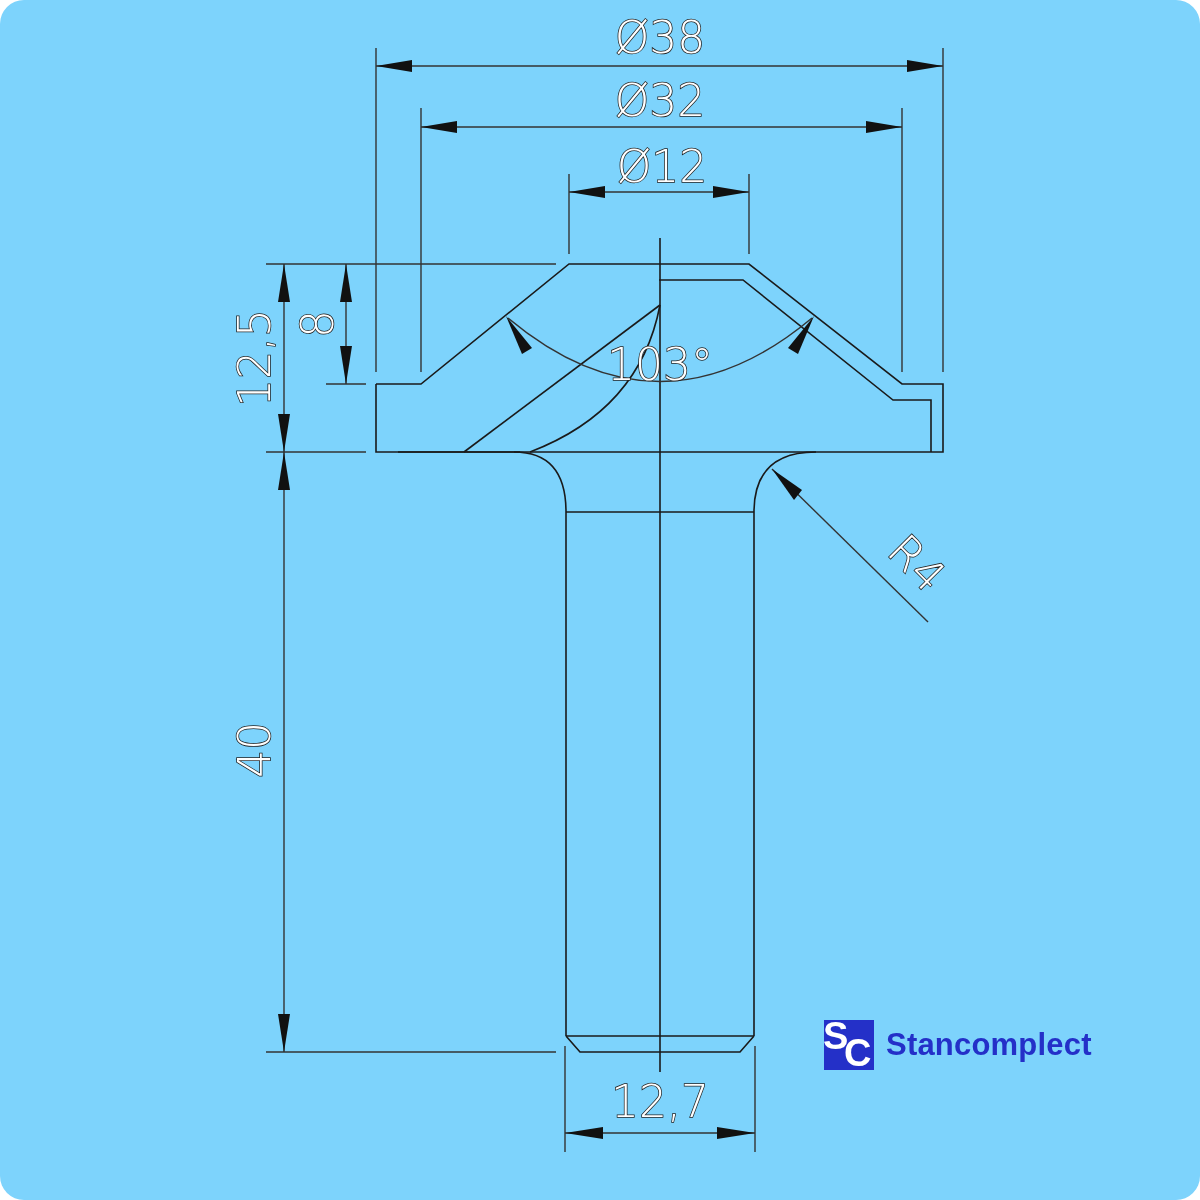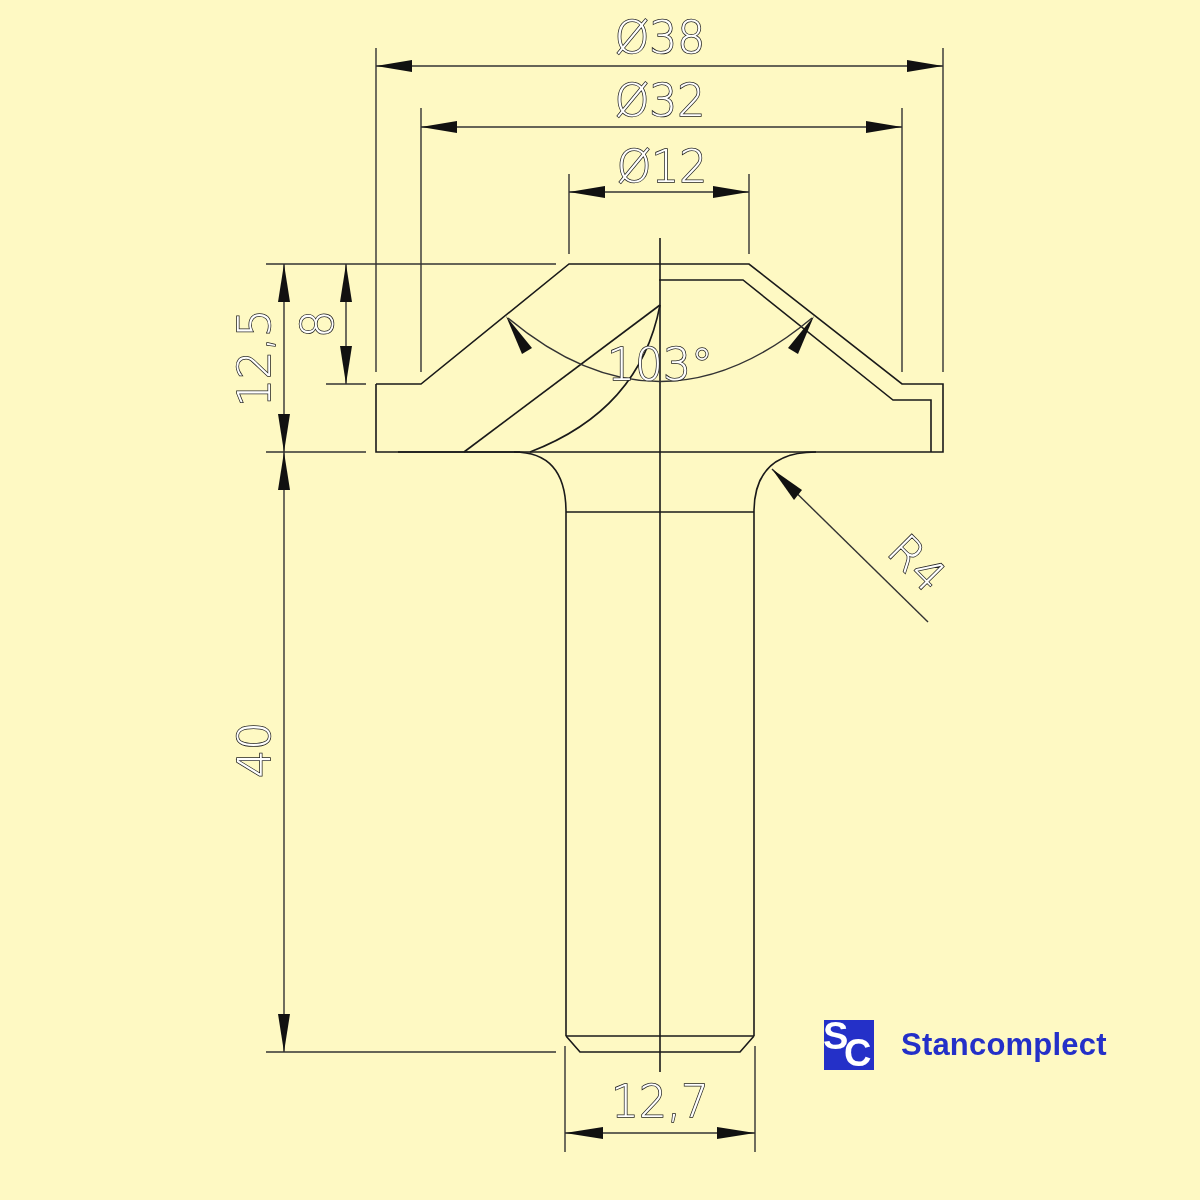--- a/index.html
+++ b/index.html
@@ -1,27 +1,27 @@
 <!DOCTYPE html>
 <html><head>
 <meta charset="utf-8">
 <style>
   html, body { margin: 0; padding: 0; background: #ffffff; }
-  #canvas { position: relative; width: 1200px; height: 1200px; overflow: hidden; background: #fef9c3; }
+  #canvas { position: relative; width: 1200px; height: 1200px; overflow: hidden; background: #7dd3fc; border-radius: 24px; }
   svg { position: absolute; left: 0; top: 0; }
   .ln { stroke: #1a1a1a; stroke-width: 1.6; fill: none; }
   .dim { stroke: #333333; stroke-width: 1.4; fill: none; }
   .arrow { fill: #111111; stroke: none; }
   .dimtext { font-family: "DejaVu Sans", sans-serif; font-weight: 200; fill: #ffffff; stroke: #222222; stroke-width: 1.5; paint-order: stroke; }
   .logo { position: absolute; left: 824px; top: 1020px; display: flex; align-items: center; }
   .logo-mark { width: 50px; height: 50px; background: #2430c8; position: relative; overflow: hidden; }
   .logo-mark span { position: absolute; font-family: "Liberation Sans", sans-serif; font-weight: 700; color: #ffffff; font-size: 38px; line-height: 1; }
   .logo-mark .s { left: -1px; top: -3px; }
   .logo-mark .c { left: 20px; top: 14px; }
-  .logo-text { margin-left: 27px; font-family: "Liberation Sans", sans-serif; font-weight: 700; font-size: 31px; color: #2430c8; letter-spacing: 0.2px; }
+  .logo-text { margin-left: 12px; font-family: "Liberation Sans", sans-serif; font-weight: 700; font-size: 31px; color: #2430c8; letter-spacing: 0.2px; }
 </style>
 </head>
 <body>
 
 <div id="canvas">
   <svg width="1200" height="1200" viewBox="0 0 1200 1200">
     <defs></defs>
 
     <g>
       <line class="dim" x1="376" y1="48" x2="376" y2="372"></line>

